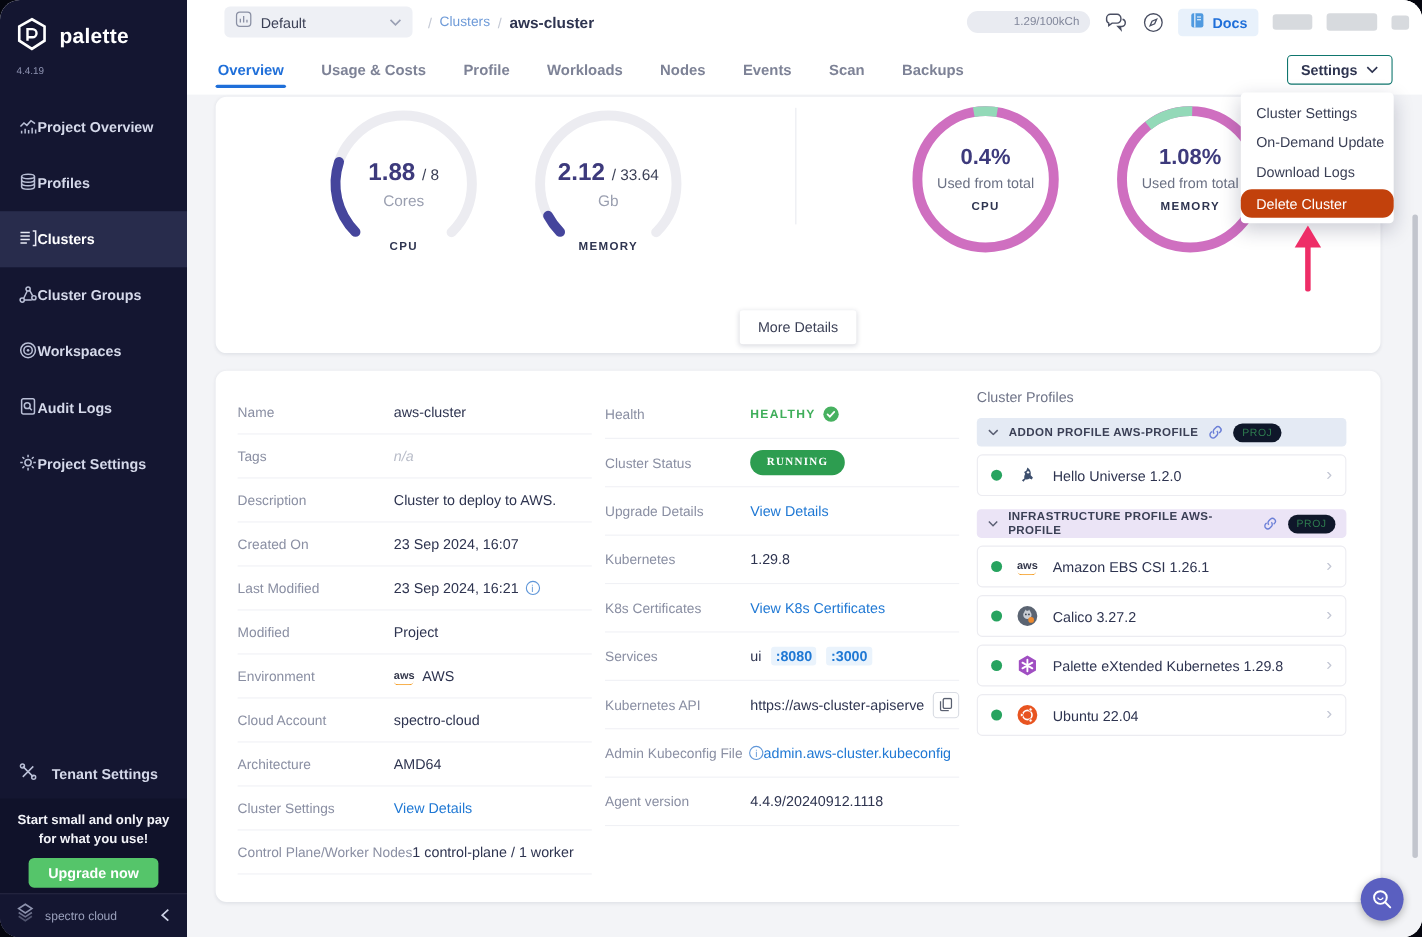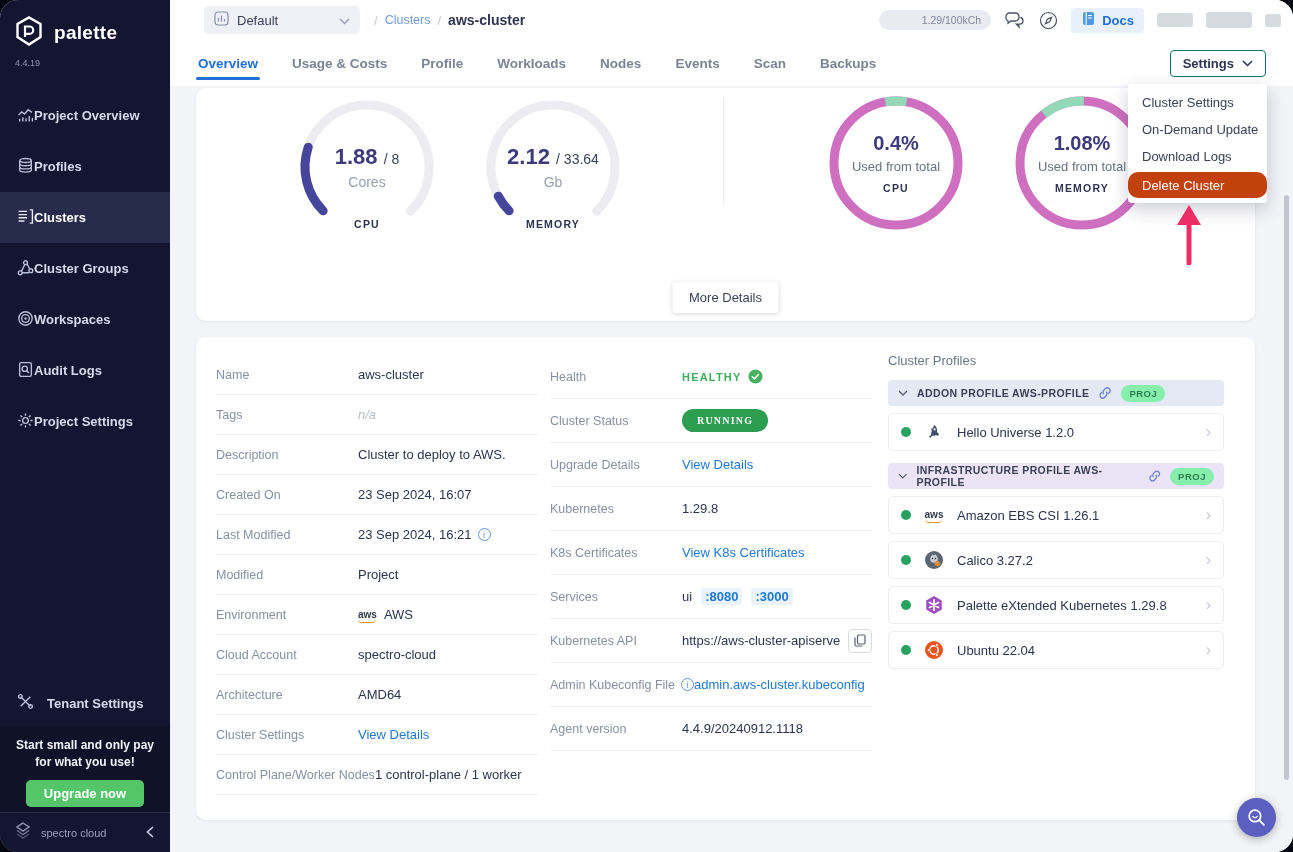--- a/index.html
+++ b/index.html
@@ -19,21 +19,21 @@
   .promo{position:absolute;top:726px;left:0;right:0;height:86px;background:#10122a;text-align:center;padding-top:11px;}
   .promo-line{font-size:12px;font-weight:700;color:#f2f3f8;line-height:17px;}
   .upgrade-btn{margin-top:9px;display:inline-block;background:#55c56a;color:#fff;font-size:13px;font-weight:600;padding:6px 18px;border-radius:5px;border:none;cursor:pointer;font-family:inherit;}
   .side-footer{position:absolute;bottom:0;left:0;right:0;height:40px;border-top:1px solid rgba(255,255,255,.09);display:flex;align-items:center;padding:0 13px;gap:8px;background:#141631;}
   .brand-text{font-size:11px;color:#9aa0bb;flex:1;}
   .collapse{color:#cdd2e6;font-size:14px;cursor:pointer;padding-right:3px;}
 
   
   .main{position:absolute;left:170px;top:0;right:0;bottom:0;background:#f3f4f7;}
   .topbar{position:absolute;top:0;left:0;right:0;height:40px;background:#fff;display:flex;align-items:center;padding:0 12px 0 34px;}
-  .selector{display:flex;align-items:center;gap:8px;width:156px;height:28px;background:#eef0f5;border-radius:5px;padding:0 10px;cursor:pointer;}
+  .selector{display:flex;align-items:center;gap:8px;width:171px;height:28px;background:#eef0f5;border-radius:5px;padding:0 10px;cursor:pointer;}
   .selector-label{font-size:13px;color:#3a3f55;flex:1;}
   .crumb{display:flex;align-items:center;gap:7px;margin-left:14px;}
   .crumb-sep{color:#c3c8d4;font-size:13px;}
   .crumb-link{color:#6f9bd8;font-size:12.5px;cursor:pointer;}
   .crumb-current{color:#2e3450;font-size:14px;font-weight:600;}
   .top-right{margin-left:auto;display:flex;align-items:center;gap:13px;}
   .pill{background:#e9ebf1;border-radius:10px;height:20px;min-width:112px;display:flex;align-items:center;justify-content:flex-end;padding:0 10px;font-size:10.5px;color:#80869a;}
   .icon-btn{display:flex;align-items:center;cursor:pointer;}
   .docs-btn{display:flex;align-items:center;gap:6px;background:#e8f1fb;border-radius:4px;height:25px;padding:0 10px;font-size:13px;font-weight:600;color:#1f6fd9;cursor:pointer;}
   .redact{background:#d7dade;border-radius:3px;}
@@ -80,21 +80,21 @@
   .copy-btn{width:24px;height:24px;border:1px solid #d9dce3;border-radius:4px;background:#fff;display:flex;align-items:center;justify-content:center;cursor:pointer;margin-left:8px;}
   .info-i{display:inline-flex;width:13px;height:13px;border:1px solid #5f96d8;border-radius:50%;color:#5f96d8;font-size:9px;align-items:center;justify-content:center;margin-left:6px;flex:0 0 auto;}
   .info-i::after{content:"i";}
 
   
   .cp-title{font-size:13px;color:#6f7488;margin-bottom:12px;}
   .cp-header{display:flex;align-items:center;gap:9px;height:26px;border-radius:4px;padding:0 10px;margin-bottom:7px;cursor:pointer;}
   .cp-header.addon{background:#e4eaf4;}
   .cp-header.infra{background:#ebe4f6;}
   .cp-header-text{font-size:10.5px;font-weight:700;letter-spacing:.4px;color:#3a3f55;}
-  .proj-badge{background:#86efac;color:#2e7d4f;font-size:9.5px;font-weight:700;padding:3px 8px;border-radius:9px;letter-spacing:.5px;}
+  .proj-badge{background:#0f172a;color:#2e7d4f;font-size:9.5px;font-weight:400;padding:3px 8px;border-radius:9px;letter-spacing:.5px;}
   .cp-row{display:flex;align-items:center;gap:12px;height:38px;border:1px solid #ececf1;border-radius:5px;background:#fff;padding:0 12px;margin-bottom:7px;cursor:pointer;}
   .dot{width:10px;height:10px;border-radius:50%;background:#27a35f;flex:0 0 auto;}
   .cp-name{font-size:13px;color:#2e3450;flex:1;}
   .chev-r{color:#c3c7d4;font-size:16px;line-height:1;}
   .chev-r::after{content:"\203A";}
   .cp-icon{width:22px;display:flex;justify-content:center;align-items:center;}
 
   
   .awslogo{position:relative;font-weight:700;font-size:10px;color:#32364a;margin-right:7px;line-height:1;}
   .awslogo .aws-smile{position:absolute;left:0;right:1px;bottom:-3px;height:4px;border-bottom:1.6px solid #f49819;border-radius:0 0 7px 7px;}

